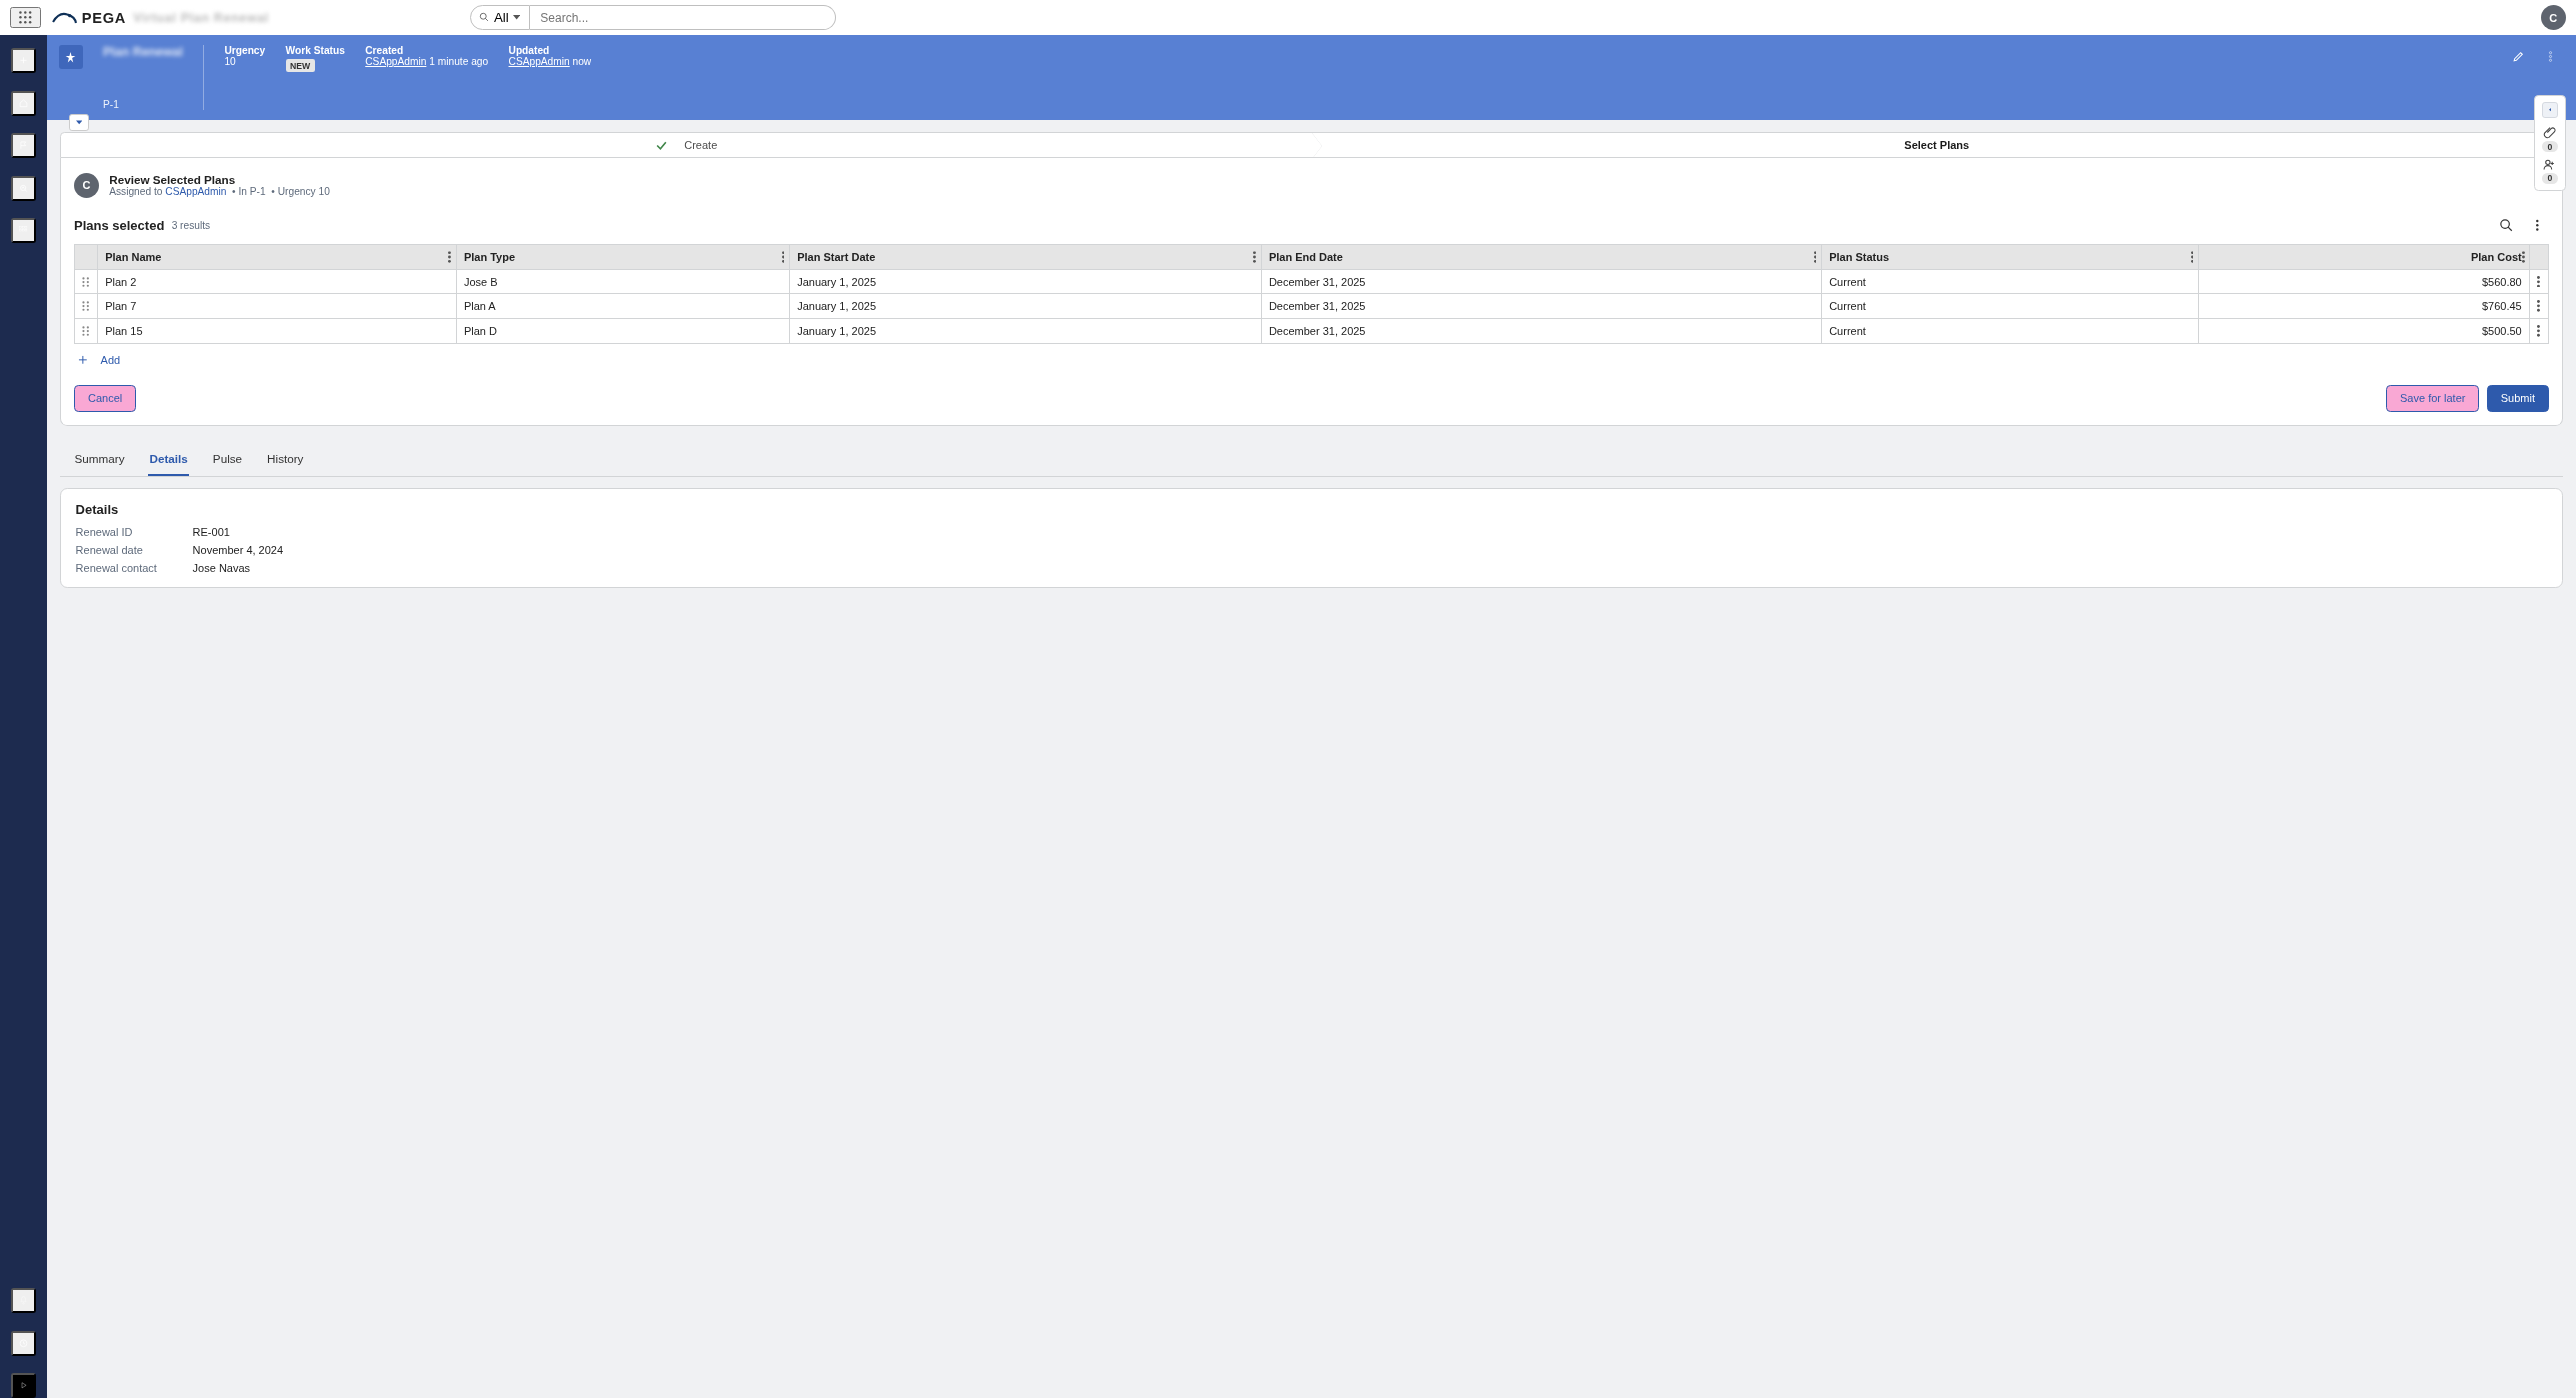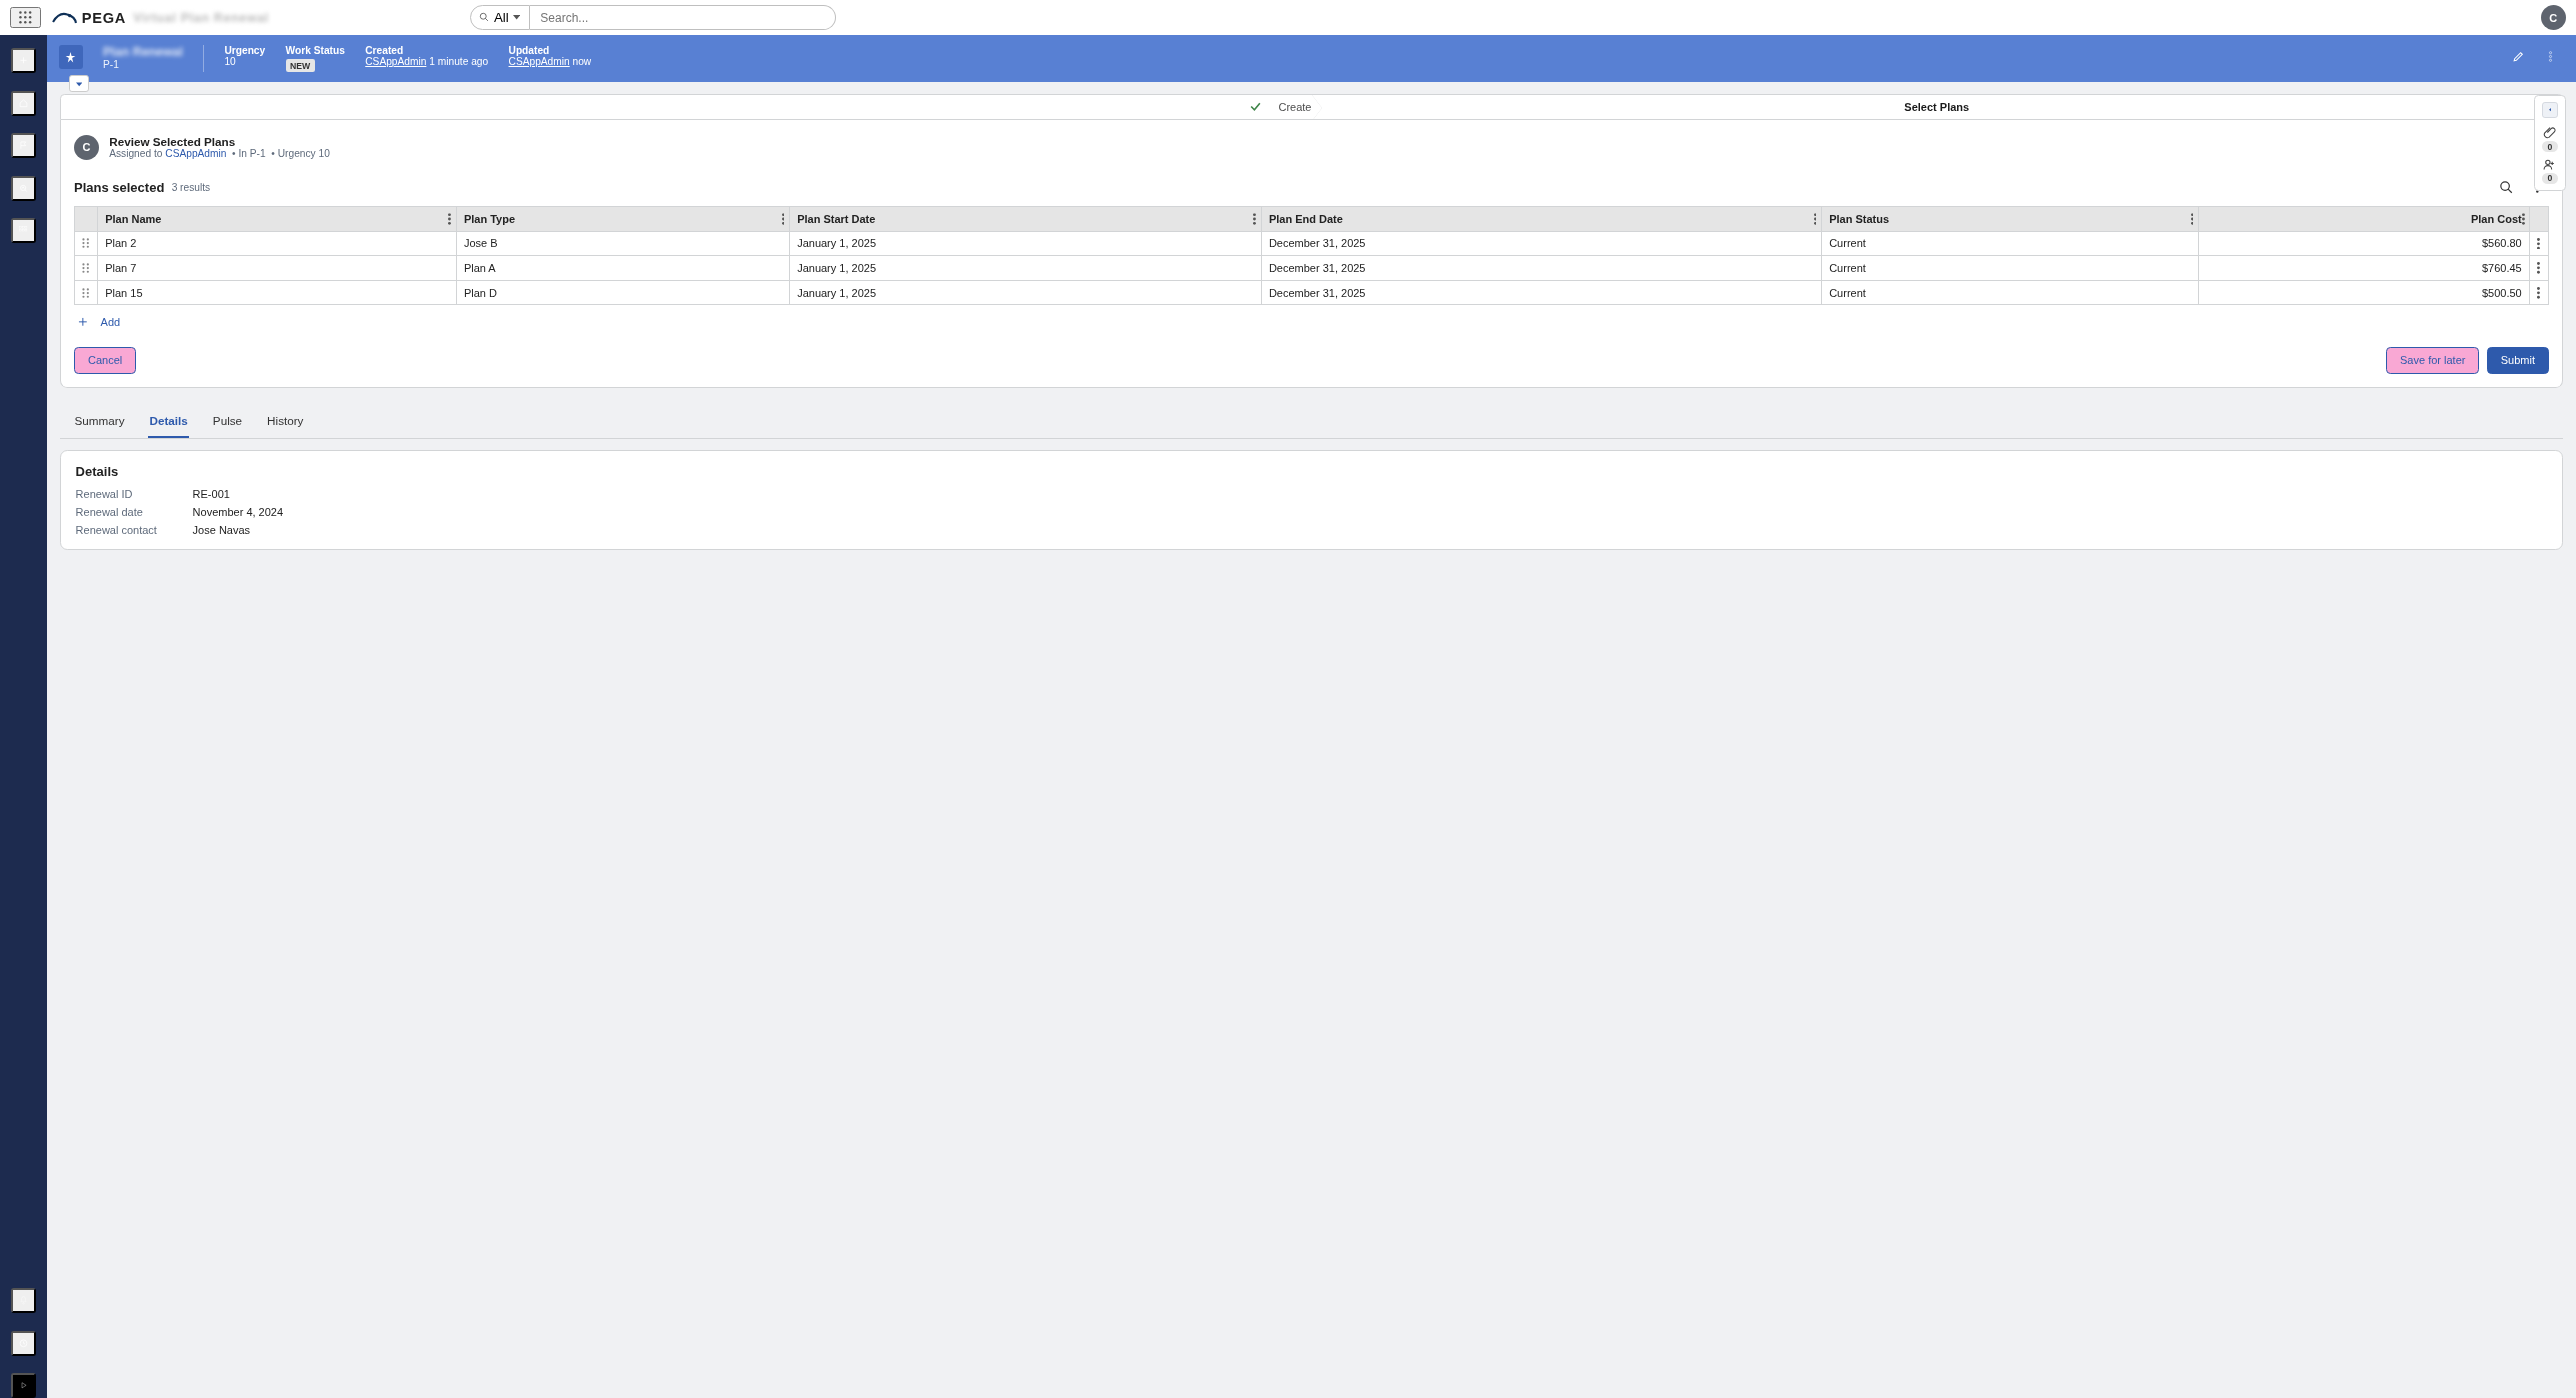--- a/index.html
+++ b/index.html
@@ -61,21 +61,21 @@
   .case-header {
     background:var(--case-header-bg); color:#fff; display:flex; align-items:flex-start; padding:10.2px 14.6px 10.2px 11.7px; gap:20.4px; position:relative;
   }
   .case-icon {
     background:#3f67bb; width:24px; height:24px; border-radius:2.9px; display:flex; align-items:center;
     justify-content:center; flex-shrink:0;
   }
   .case-icon svg { width:13px; height:13px; fill:#fff; }
   .case-title-block { display:flex; flex-direction:column; }
   .case-title-block .case-title { font-weight:600; filter: blur(2.2px); color:#d9e2f5; font-size:12.4px; }
-  .case-title-block .case-id { font-size:10.2px; color:rgba(255,255,255,0.9); }
+  .case-title-block .case-id { font-size:10.2px; color:rgba(255,255,255,0.9);margin-top:40px; }
   .case-sep { width:0.7px; align-self:stretch; background:rgba(255,255,255,0.35); }
   .case-meta { display:flex; flex-direction:column; font-size:10.2px; }
   .case-meta .lbl { font-weight:600; font-size:10.2px; }
   .case-meta .val-link { color:#fff; text-decoration:underline; }
   .status-badge { background:var(--badge-bg); color:#333; font-size:8.7px; font-weight:700; padding:1.5px 4.4px; border-radius:2.2px; margin-top:2.9px; width:max-content; }
   .case-actions { margin-left:auto; display:flex; gap:10.2px; }
   .case-actions button { background:transparent; border:none; color:#fff; padding:4.4px; border-radius:2.9px; }
   .case-actions svg { width:13px; height:13px; stroke:#fff; fill:none; }
   .case-header-toggle {
     position:absolute; bottom:-10.2px; left:22px; width:20.4px; height:17px; background:#fff; border:0.7px solid #ccc;
@@ -87,21 +87,21 @@
   .content { padding:11.7px 13px 22px; }
 
   
   .stage-bar {
     display:flex; background:#fff; border:0.7px solid var(--border); border-radius:4.4px 4.4px 0 0; overflow:hidden;
     position:relative; height:26px;
   }
   .stage-item {
     flex:1; display:flex; align-items:center; justify-content:center; font-weight:500; position:relative;
   }
-  .stage-complete { color:#4d4d4d; gap:16px;justify-content:flex-end; }
+  .stage-complete { color:#4d4d4d; gap:16px; }
   .stage-complete svg { width:13px; height:13px; stroke:#40864a; fill:none; stroke-width:3; }
   .stage-current { font-weight:700; color:#1a1a1a; }
   .stage-chevron {
     width:0; height:0; border-top:13px solid transparent; border-bottom:13px solid transparent;
     border-left:10.2px solid #fff; position:absolute; right:-10.2px; top:0; z-index:1;
     filter: drop-shadow(0.7px 0 0 var(--border));
   }
 
   
   .work-panel { background:#fff; border:0.7px solid var(--border); border-top:none; border-radius:0 0 7.3px 7.3px; padding:10.2px 13px 13px; }

